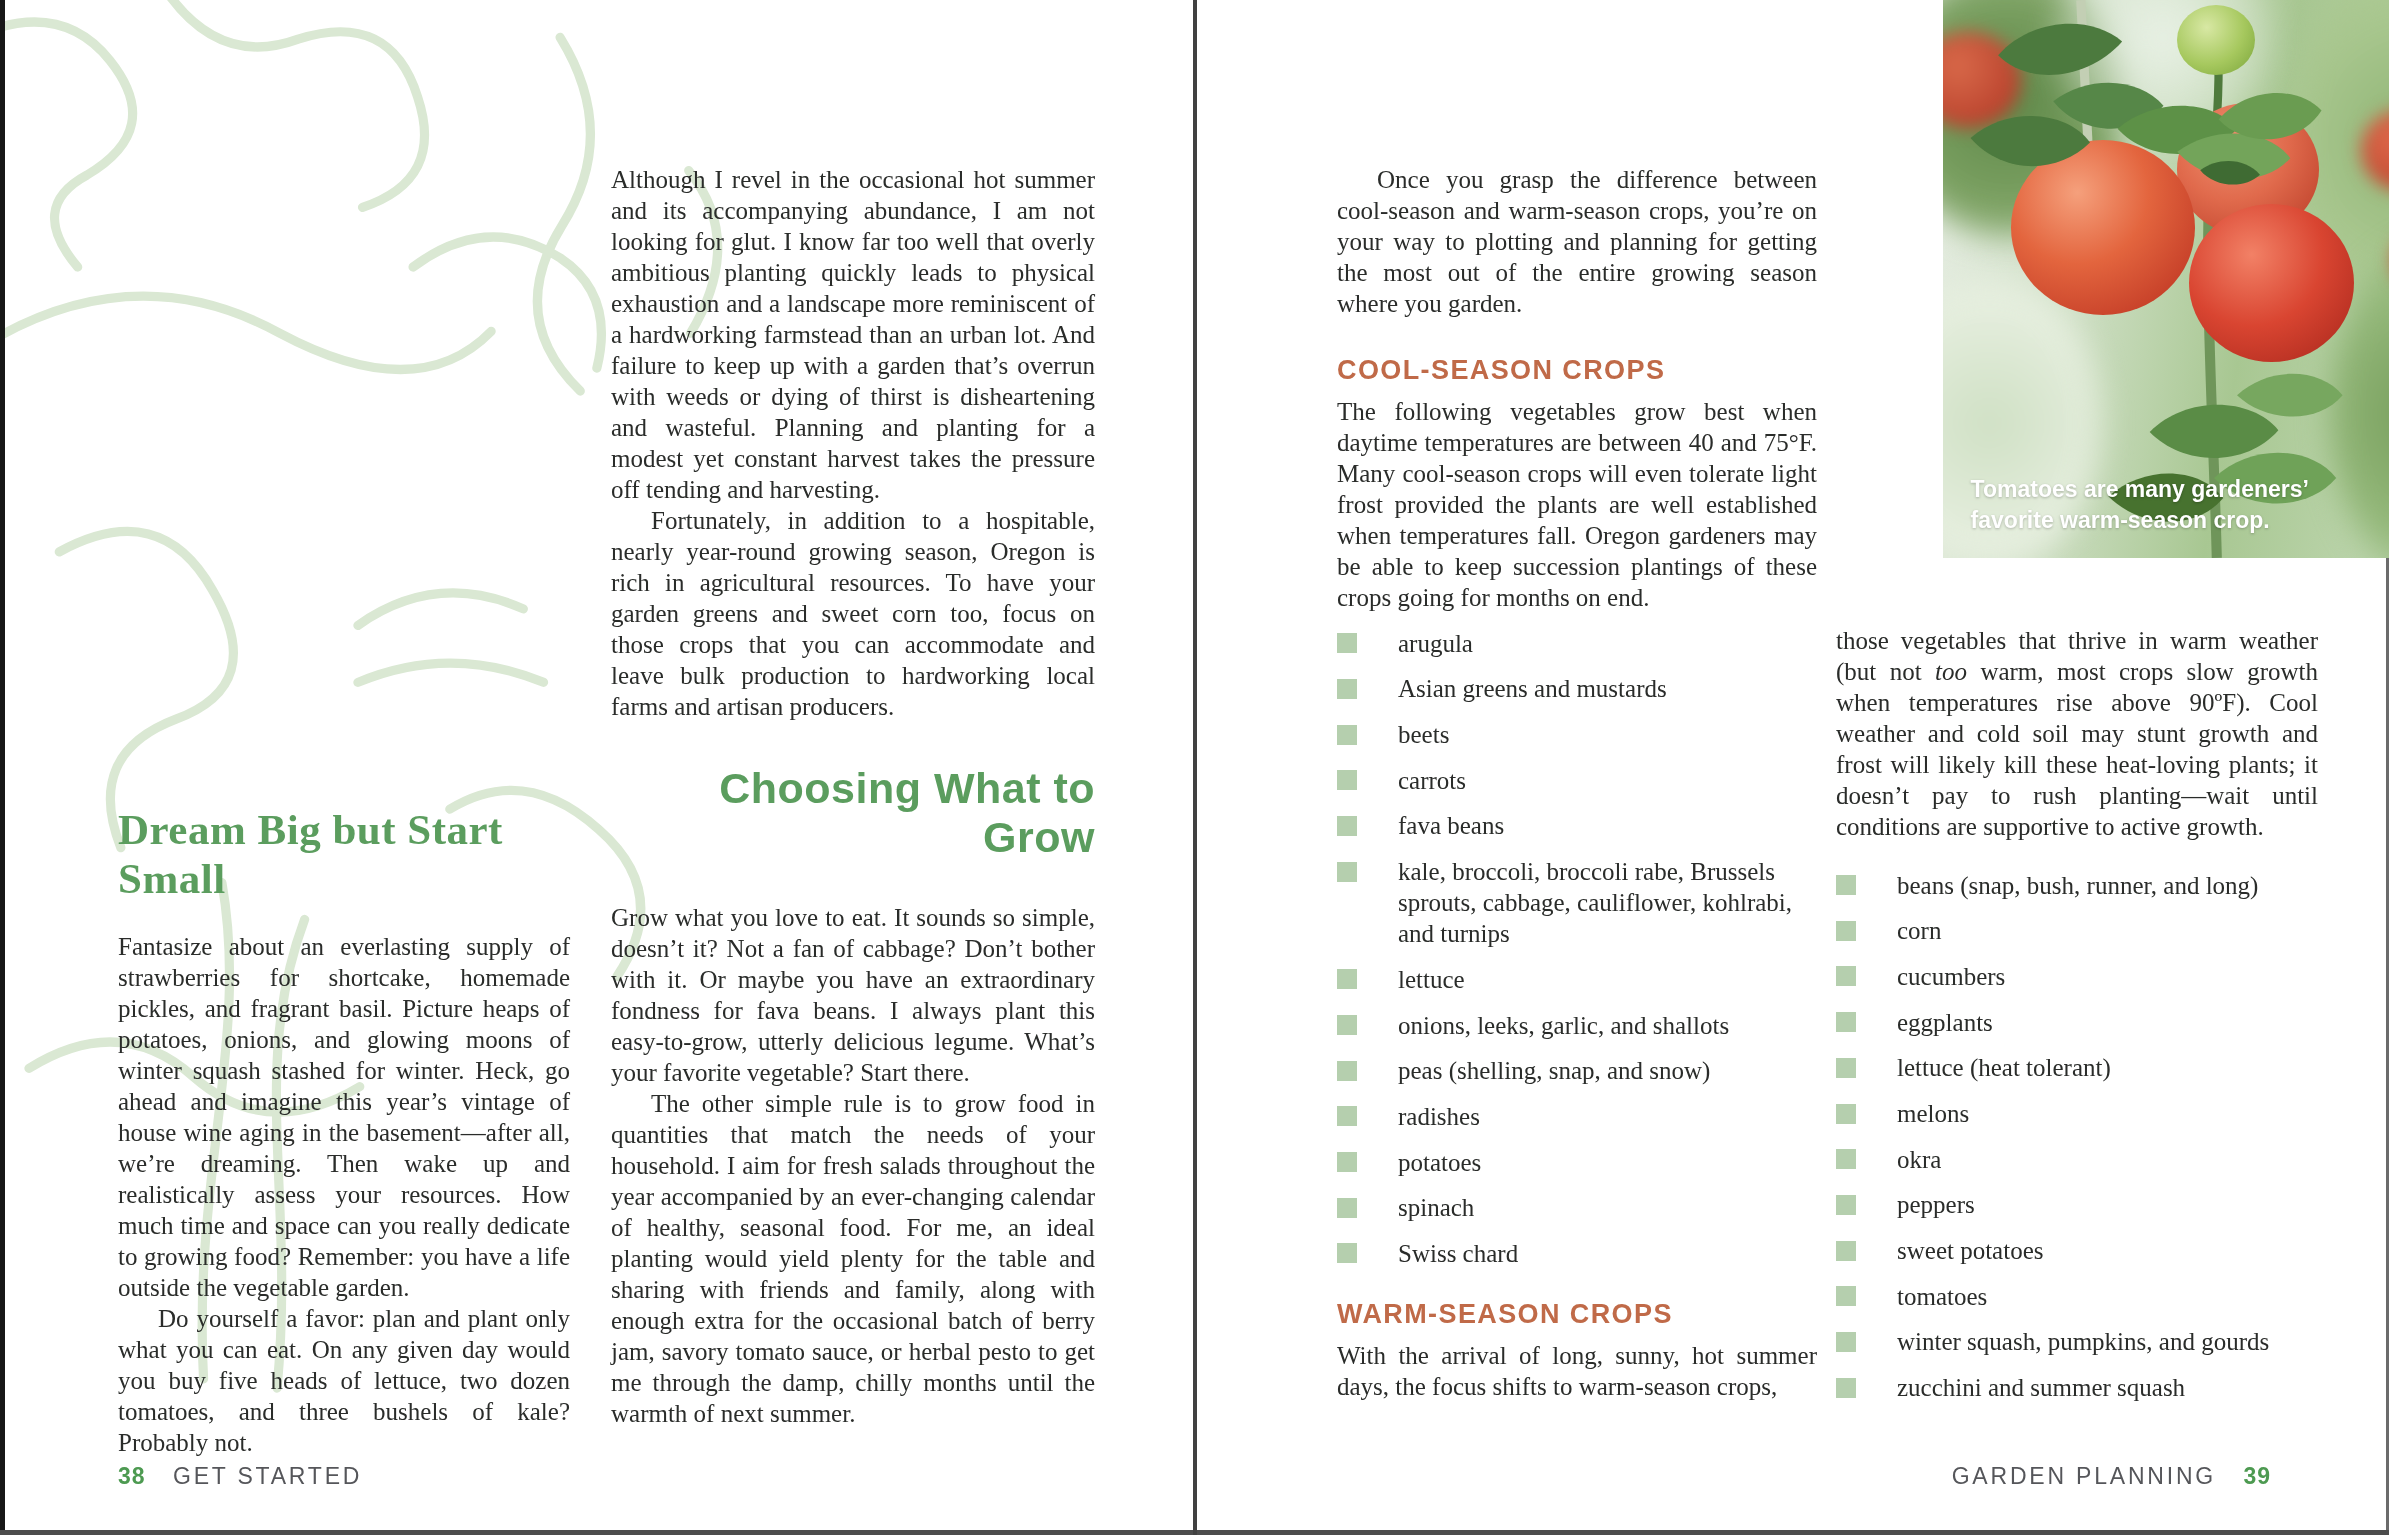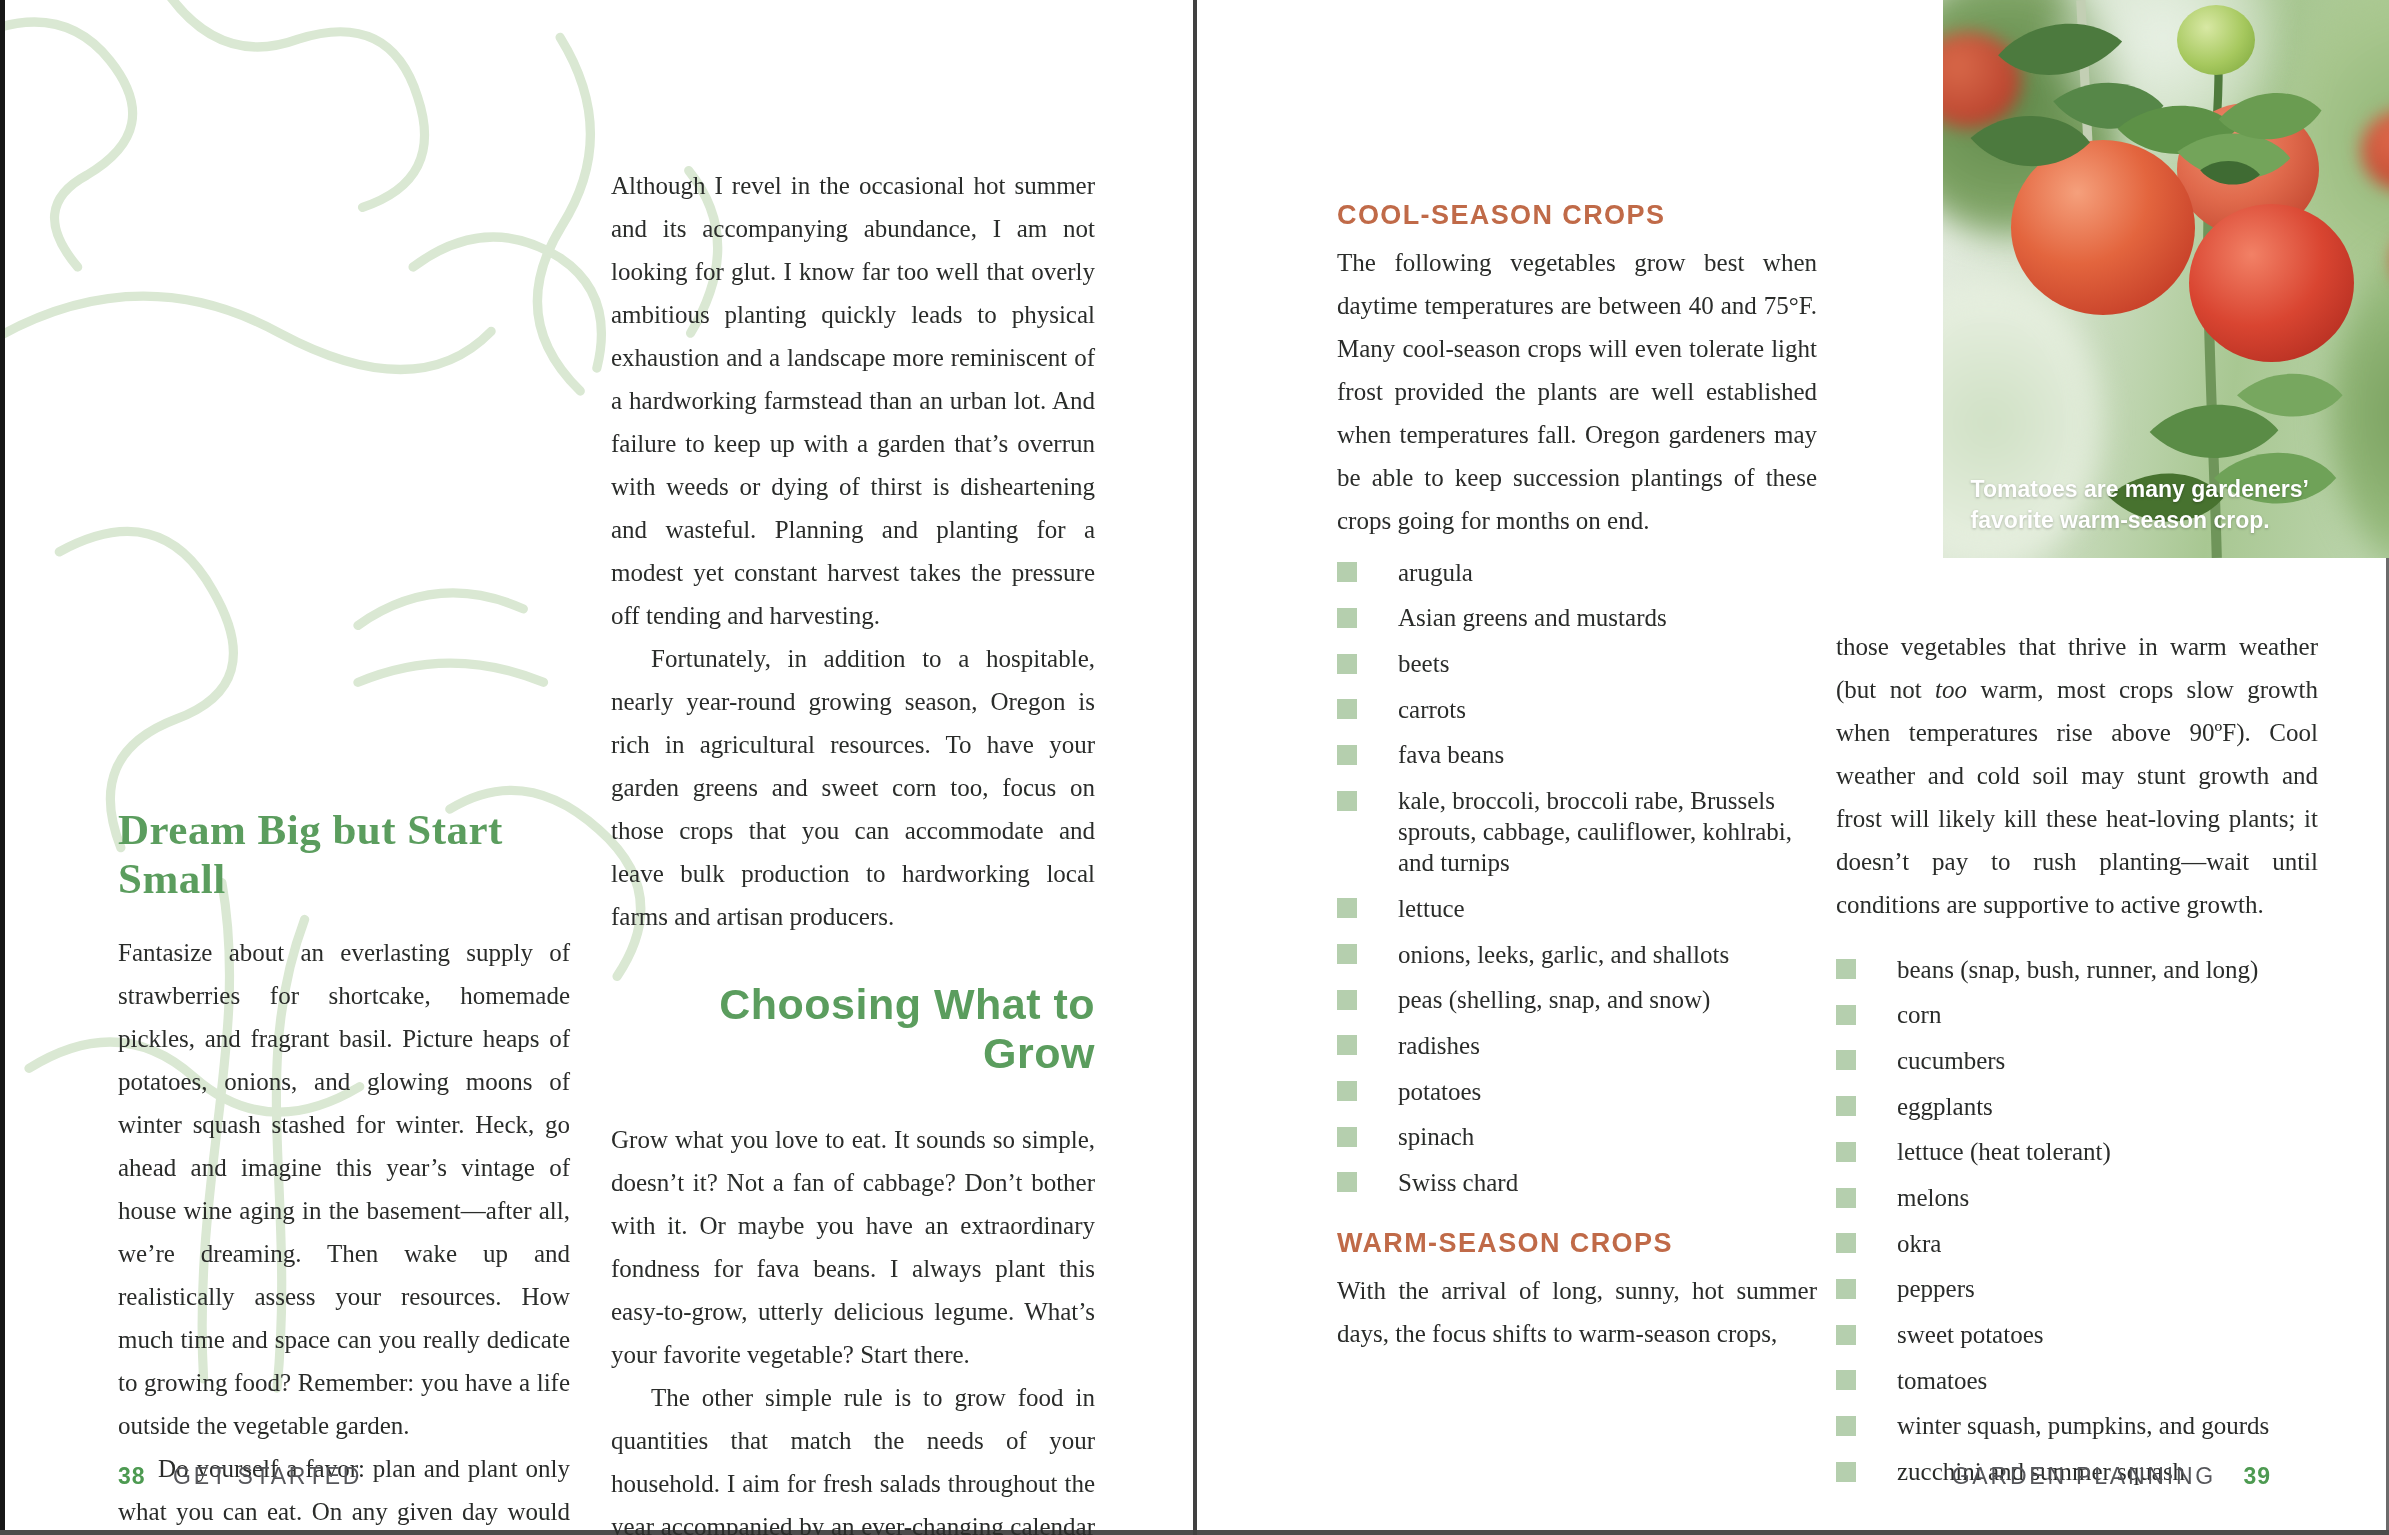--- a/index.html
+++ b/index.html
@@ -30,21 +30,21 @@
     font-family:"Liberation Sans","DejaVu Sans",sans-serif;
     font-size:43px;line-height:49px;font-weight:bold;color:#5b9d5e;
     margin:42px 0 40px 0;letter-spacing:0.5px;text-align:right;
   }
   .subhead{
     font-family:"Liberation Sans","DejaVu Sans",sans-serif;
     font-size:27px;line-height:29px;font-weight:bold;color:#c06a48;
     letter-spacing:1.4px;margin:37px 0 11px 0;
   }
   .subhead.first{margin-top:37px;}
-  p.body{font-size:25px;line-height:43px;margin:0;text-align:justify;}
+  p.body{font-size:25px;line-height:31px;margin:0;text-align:justify;}
   p.body.indent{text-indent:40px;}
   p.body em{font-style:italic;}
 
   ul.crops{list-style:none;margin:14.7px 0 0 0;padding:0;}
   ul.crops li{
     position:relative;padding-left:61px;margin:0 0 14.7px 0;
     font-size:25px;line-height:31px;
   }
   ul.crops .sq{
     position:absolute;left:0;top:5.5px;width:20px;height:20px;background:#b5cfae;
@@ -172,20 +172,21 @@
           <path d="M320,430 C355,398 410,400 435,430 C408,462 352,460 320,430 Z" fill="#77a75f"></path>
         </g>
       </svg>
       <div class="caption">
         <span>Tomatoes are many gardeners’</span>
         <span>favorite warm-season crop.</span>
       </div>
     </div>
 
     <div class="col r-col1">
+      <p class="body indent">Once you grasp the difference between cool-season and warm-season crops, you’re on your way to plotting and planning for getting the most out of the entire growing season where you garden.</p>
       <div class="subhead first">COOL-SEASON CROPS</div>
       <p class="body">The following vegetables grow best when daytime temperatures are between 40 and 75°F. Many cool-season crops will even tolerate light frost provided the plants are well established when temperatures fall. Oregon gardeners may be able to keep succession plantings of these crops going for months on end.</p>
       <ul class="crops">
         <li><span class="sq"></span><span>arugula</span></li>
         <li><span class="sq"></span><span>Asian greens and mustards</span></li>
         <li><span class="sq"></span><span>beets</span></li>
         <li><span class="sq"></span><span>carrots</span></li>
         <li><span class="sq"></span><span>fava beans</span></li>
         <li><span class="sq"></span><span>kale, broccoli, broccoli rabe, Brussels sprouts, cabbage, cauliflower, kohlrabi, and turnips</span></li>
         <li><span class="sq"></span><span>lettuce</span></li>

